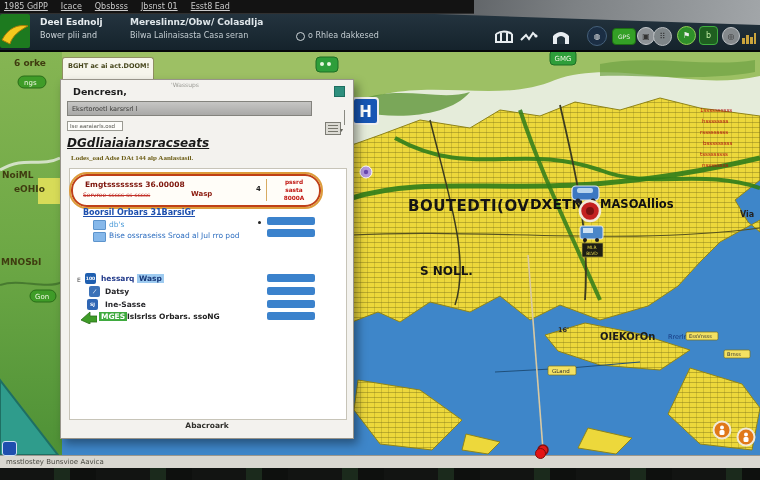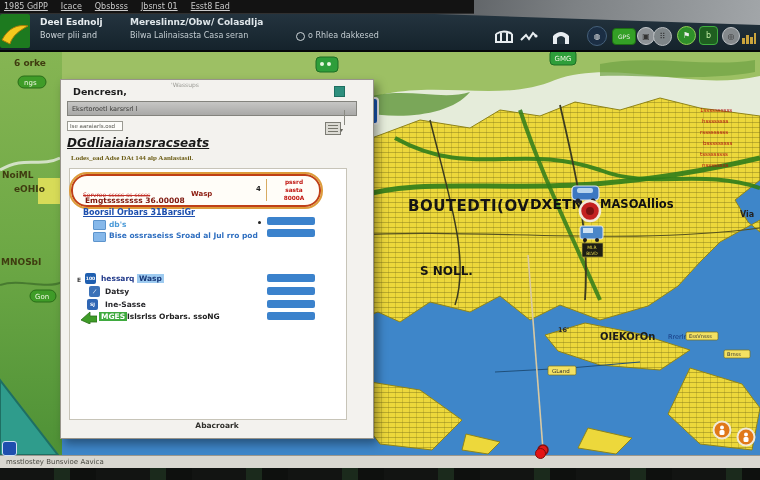--- a/index.html
+++ b/index.html
@@ -28,59 +28,59 @@
             border-radius:50%;}
   .tb-t2c{position:absolute;left:308px;top:18px;font-size:8px;color:#c4cdd2;}
   .tb-ico{position:absolute;top:15px;}
   .circ{position:absolute;border-radius:50%;display:flex;align-items:center;justify-content:center;
         font-size:8px;color:#eee;}
   
   .tab{position:absolute;left:62px;top:57px;width:92px;height:23px;z-index:22;
        background:#f6f5ec;border:1px solid #8f8f62;border-bottom:none;border-radius:3px 3px 0 0;
        font-size:6.5px;font-weight:bold;color:#47471d;padding:4px 3px 0 5px;box-sizing:border-box;}
   .dialog{position:absolute;left:60px;top:79px;width:292px;height:358px;z-index:23;
-          background:#f3f2ee;border:1px solid #97948a;box-shadow:4px 5px 9px rgba(0,0,0,.38);padding-left:20px;}
+          background:#f3f2ee;border:1px solid #97948a;box-shadow:4px 5px 9px rgba(0,0,0,.38);}
   .dlg-title{position:absolute;left:12px;top:6px;font-size:9.5px;font-weight:bold;color:#1d1d1d;}
   .dlg-note{position:absolute;left:110px;top:1px;font-size:6px;color:#9a9a94;}
   .dlg-corner{position:absolute;left:273px;top:6px;width:9px;height:9px;background:#2e8f7d;
               border:1px solid #1d6f60;}
-  .dlg-drop{position:absolute;left:6px;top:21px;width:290px;height:15px;
+  .dlg-drop{position:absolute;left:6px;top:21px;width:245px;height:15px;
             background:linear-gradient(#c6c6c4,#a9a9a7);border:1px solid #83837d;
             font-size:6.5px;color:#3a3a38;padding:3px 0 0 4px;box-sizing:border-box;}
   .dlg-input{position:absolute;left:6px;top:41px;width:56px;height:10px;background:#fdfdfa;
              border:1px solid #9a9a92;font-size:5.5px;color:#55554e;padding:1px 0 0 2px;
              box-sizing:border-box;}
   .dlg-link{position:absolute;left:6px;top:56px;font-size:12px;font-weight:bold;color:#191919;
             text-decoration:underline;font-style:italic;}
   .dlg-print{position:absolute;left:264px;top:42px;width:14px;height:11px;background:#dcdbd4;
              border:1px solid #7c7c74;}
   .dlg-print i{display:block;margin:2px 2px 0;height:1px;background:#77776d;}
   .dlg-scroll{position:absolute;left:283px;top:30px;width:1px;height:15px;background:#8a8a82;}
   .dlg-scroll-arrow{position:absolute;left:279px;top:46px;font-size:6px;color:#66665e;}
   .dlg-desc{position:absolute;left:10px;top:74px;font-size:7px;color:#6b5c14;font-weight:bold;font-family:Liberation Serif, serif;}
   .listpanel{position:absolute;left:8px;top:88px;width:276px;height:250px;background:#ffffff;
              border:1px solid #c7c4b8;}
   .capsule{position:absolute;background:#fffdf8;border:2px solid #bf3f17;border-radius:16px;
            outline:2px solid #dd9c3c;}
   .cap1{left:10px;top:94px;width:246px;height:29px;}
   .cap2{left:10px;top:158px;width:246px;height:28px;}
-  .cap-l1{position:absolute;left:12px;top:20px;font-size:7.5px;font-weight:bold;color:#7d140a;}
+  .cap-l1{position:absolute;left:12px;top:4px;font-size:7.5px;font-weight:bold;color:#7d140a;}
   .cap-l2{position:absolute;left:10px;top:15px;font-size:6px;color:#c23028;
           text-decoration:line-through;}
   .cap-l2b{position:absolute;left:118px;top:14px;font-size:7px;font-weight:bold;color:#8c1c10;
            text-decoration:none;}
   .cap-mid{position:absolute;left:183px;top:9px;font-size:7px;color:#222;font-weight:bold;}
   .cap-div{position:absolute;left:193px;top:3px;width:1px;height:22px;background:#d8ab62;}
   .cap-r{position:absolute;left:200px;top:2px;width:42px;text-align:center;}
   .cap-r div{font-size:5.8px;font-weight:bold;color:#c01510;line-height:8px;}
   .grp-head{position:absolute;left:22px;top:128px;font-size:8px;font-weight:bold;color:#1d4fae;
             text-decoration:underline;}
   .folder{position:absolute;width:11px;height:8px;background:#86b8ea;border:1px solid #5d94cc;
           border-radius:1px;}
-  .subl{position:absolute;font-size:7.5px;font-weight:bold;}
+  .subl{position:absolute;font-size:7.5px;font-weight:normal;}
   .dot{position:absolute;width:3px;height:3px;background:#222;border-radius:50%;}
   .bar{position:absolute;left:206px;width:48px;height:8px;background:#3b82cc;border-radius:2px;}
   .rowico{position:absolute;width:11px;height:11px;border-radius:2px;display:flex;align-items:center;
           justify-content:center;font-size:4.5px;color:#fff;font-weight:bold;}
   .rowlbl{position:absolute;font-size:7.5px;font-weight:bold;color:#26262a;}
   .dlg-footer{position:absolute;left:0;top:341px;width:100%;text-align:center;font-size:7.5px;
               font-weight:bold;color:#2f2f2b;}
   
   .statusbar{position:absolute;left:0;top:455px;width:760px;height:13px;background:#d9d7d0;
              border-top:1px solid #9a978e;z-index:26;font-size:7px;color:#4a4a42;
@@ -280,20 +280,21 @@
       <circle cx="722" cy="377.5" r="2" fill="#fff"></circle>
         <rect x="719.5" y="380" width="5" height="5" rx="1.5" fill="#fff"></rect>
     </g>
     <g>
       <circle cx="746" cy="387" r="8.5" fill="#e07818" stroke="#f0ead8" stroke-width="2"></circle>
       <circle cx="746" cy="384.5" r="2" fill="#fff"></circle>
         <rect x="743.5" y="387" width="5" height="5" rx="1.5" fill="#fff"></rect>
     </g>
   </svg>
 
+  <div class="tab">BGHT ac ai act.DOOM!</div>
   <div class="dialog">
     <span class="dlg-title">Dencresn,</span>
     <span class="dlg-note">'Wassups</span>
     <span class="dlg-corner"></span>
     <div class="dlg-drop">Eksrtoroetl karsrsrl l</div>
     <div class="dlg-input">Ise aaraiarls.osd</div>
     <a class="dlg-link">DGdliaiaiansracseats</a>
     <div class="dlg-print">
         <i></i>
         <i></i>

